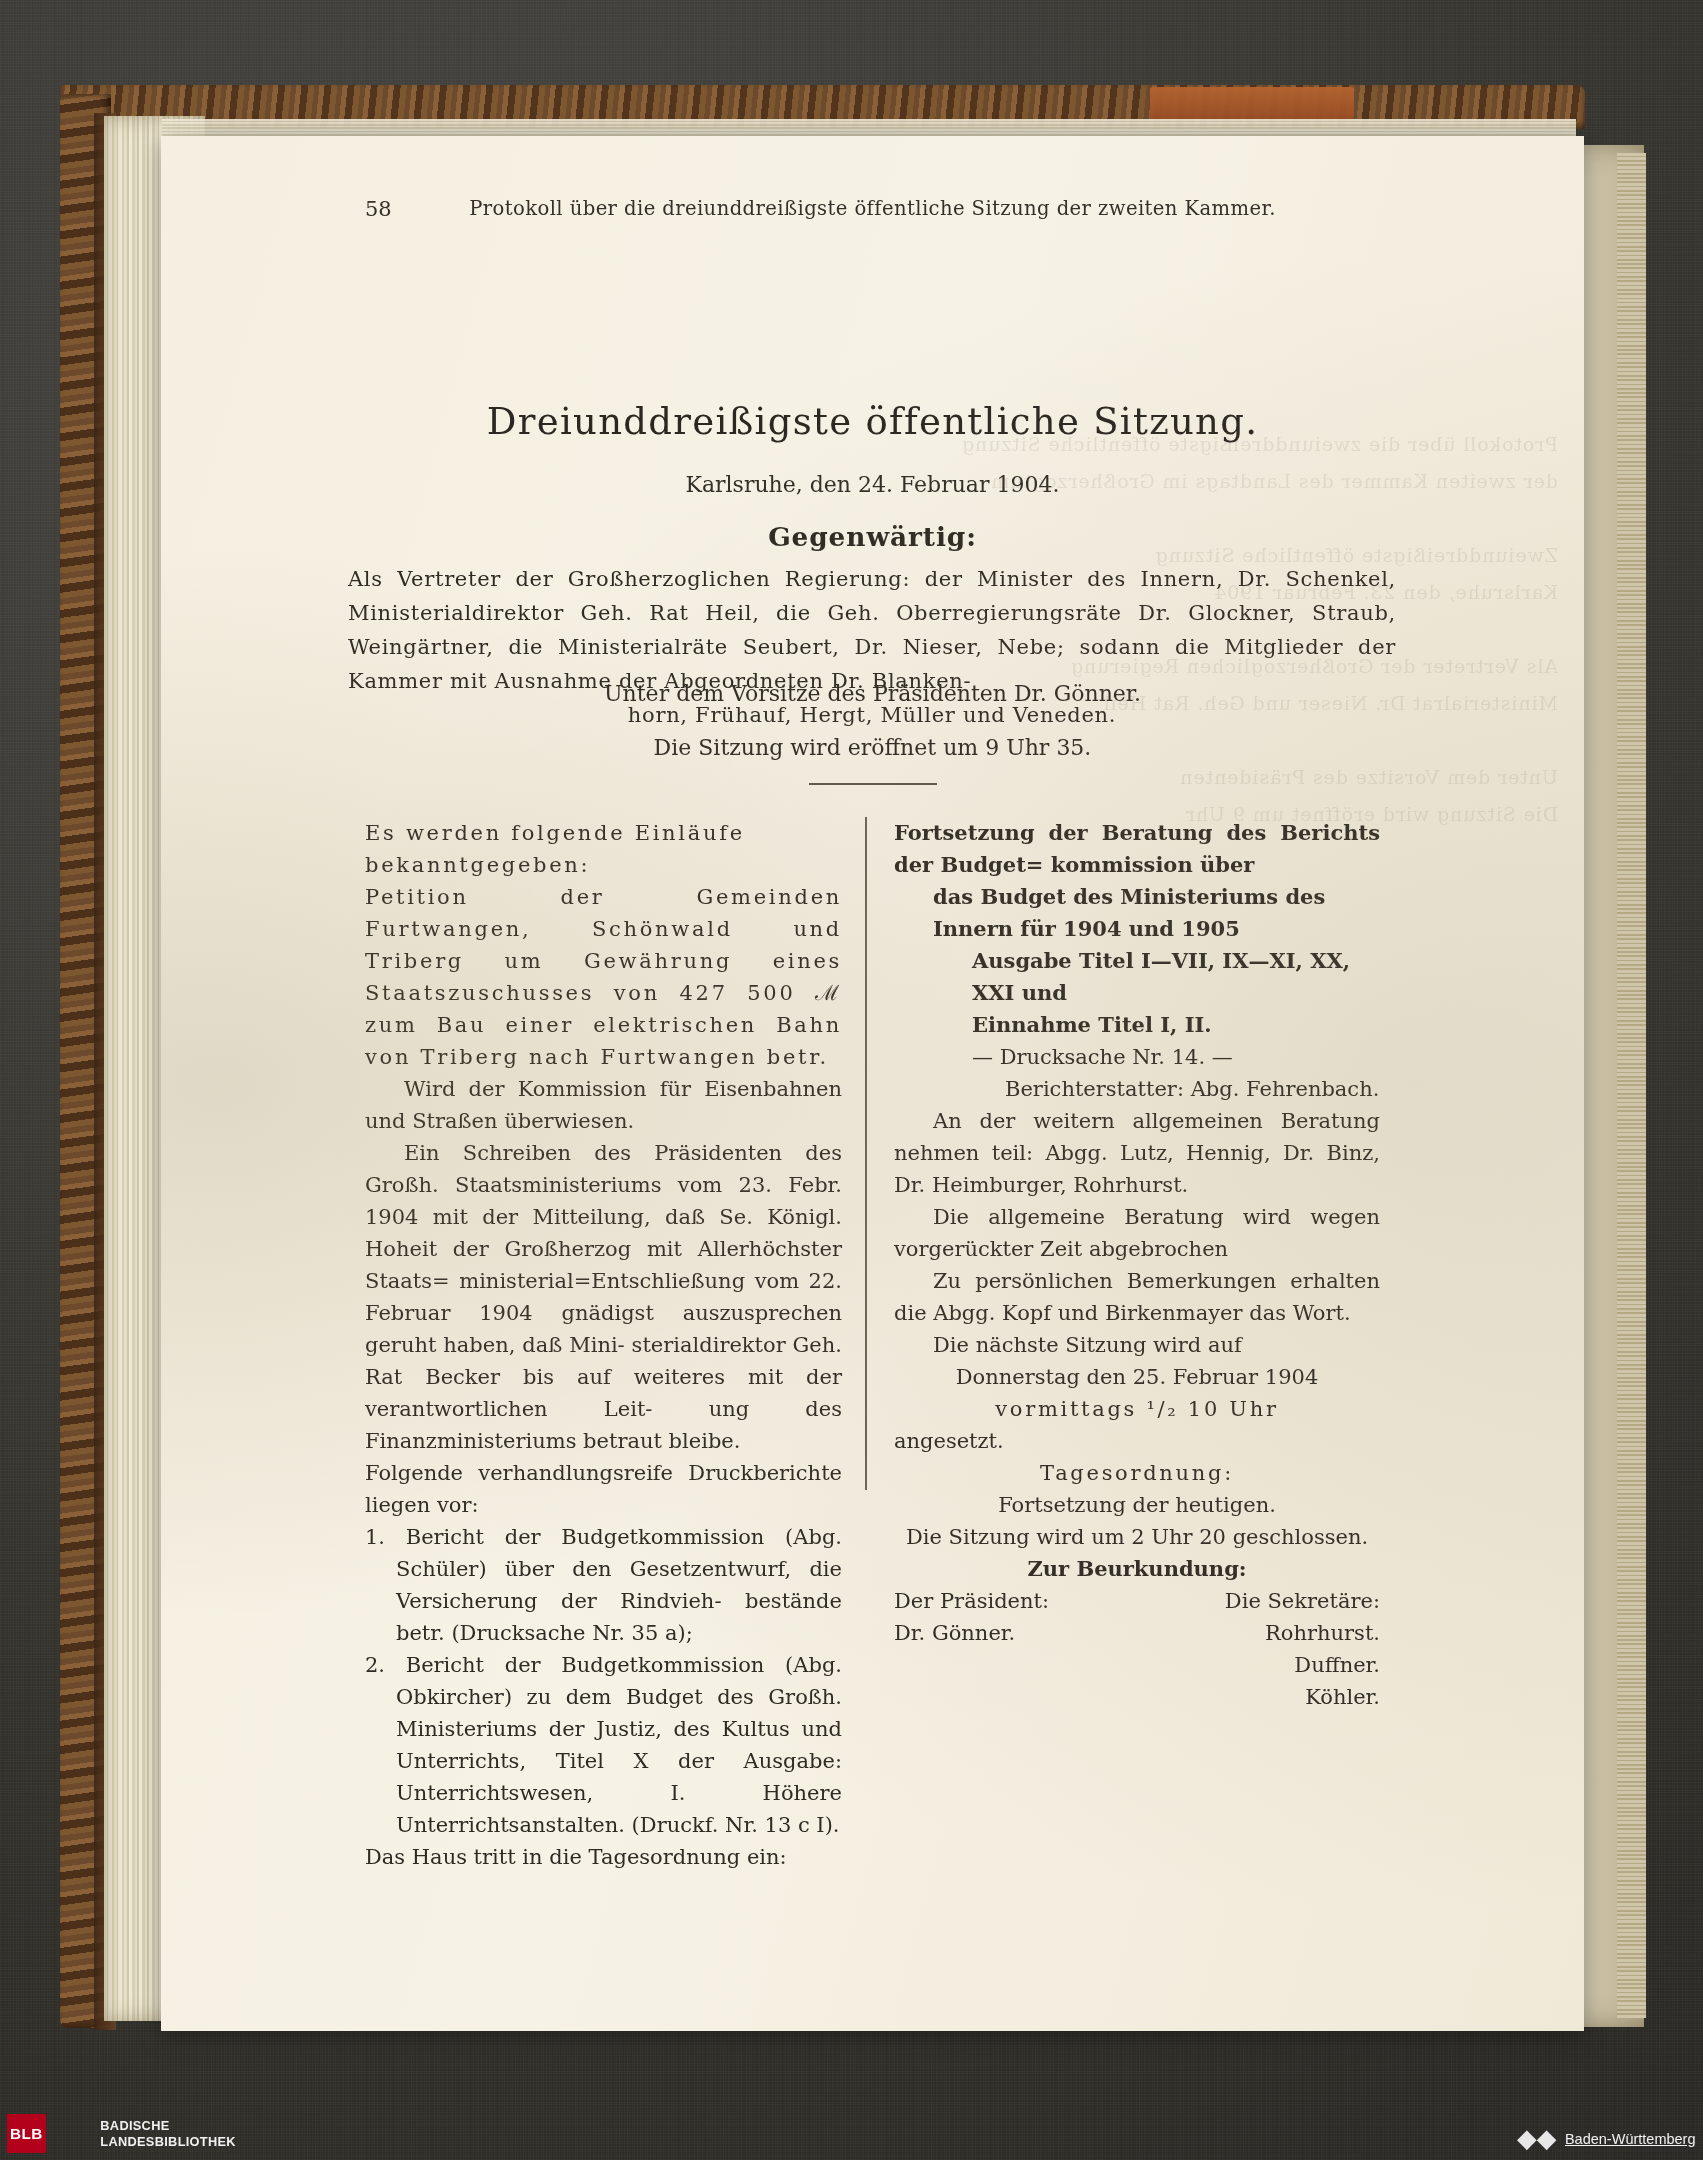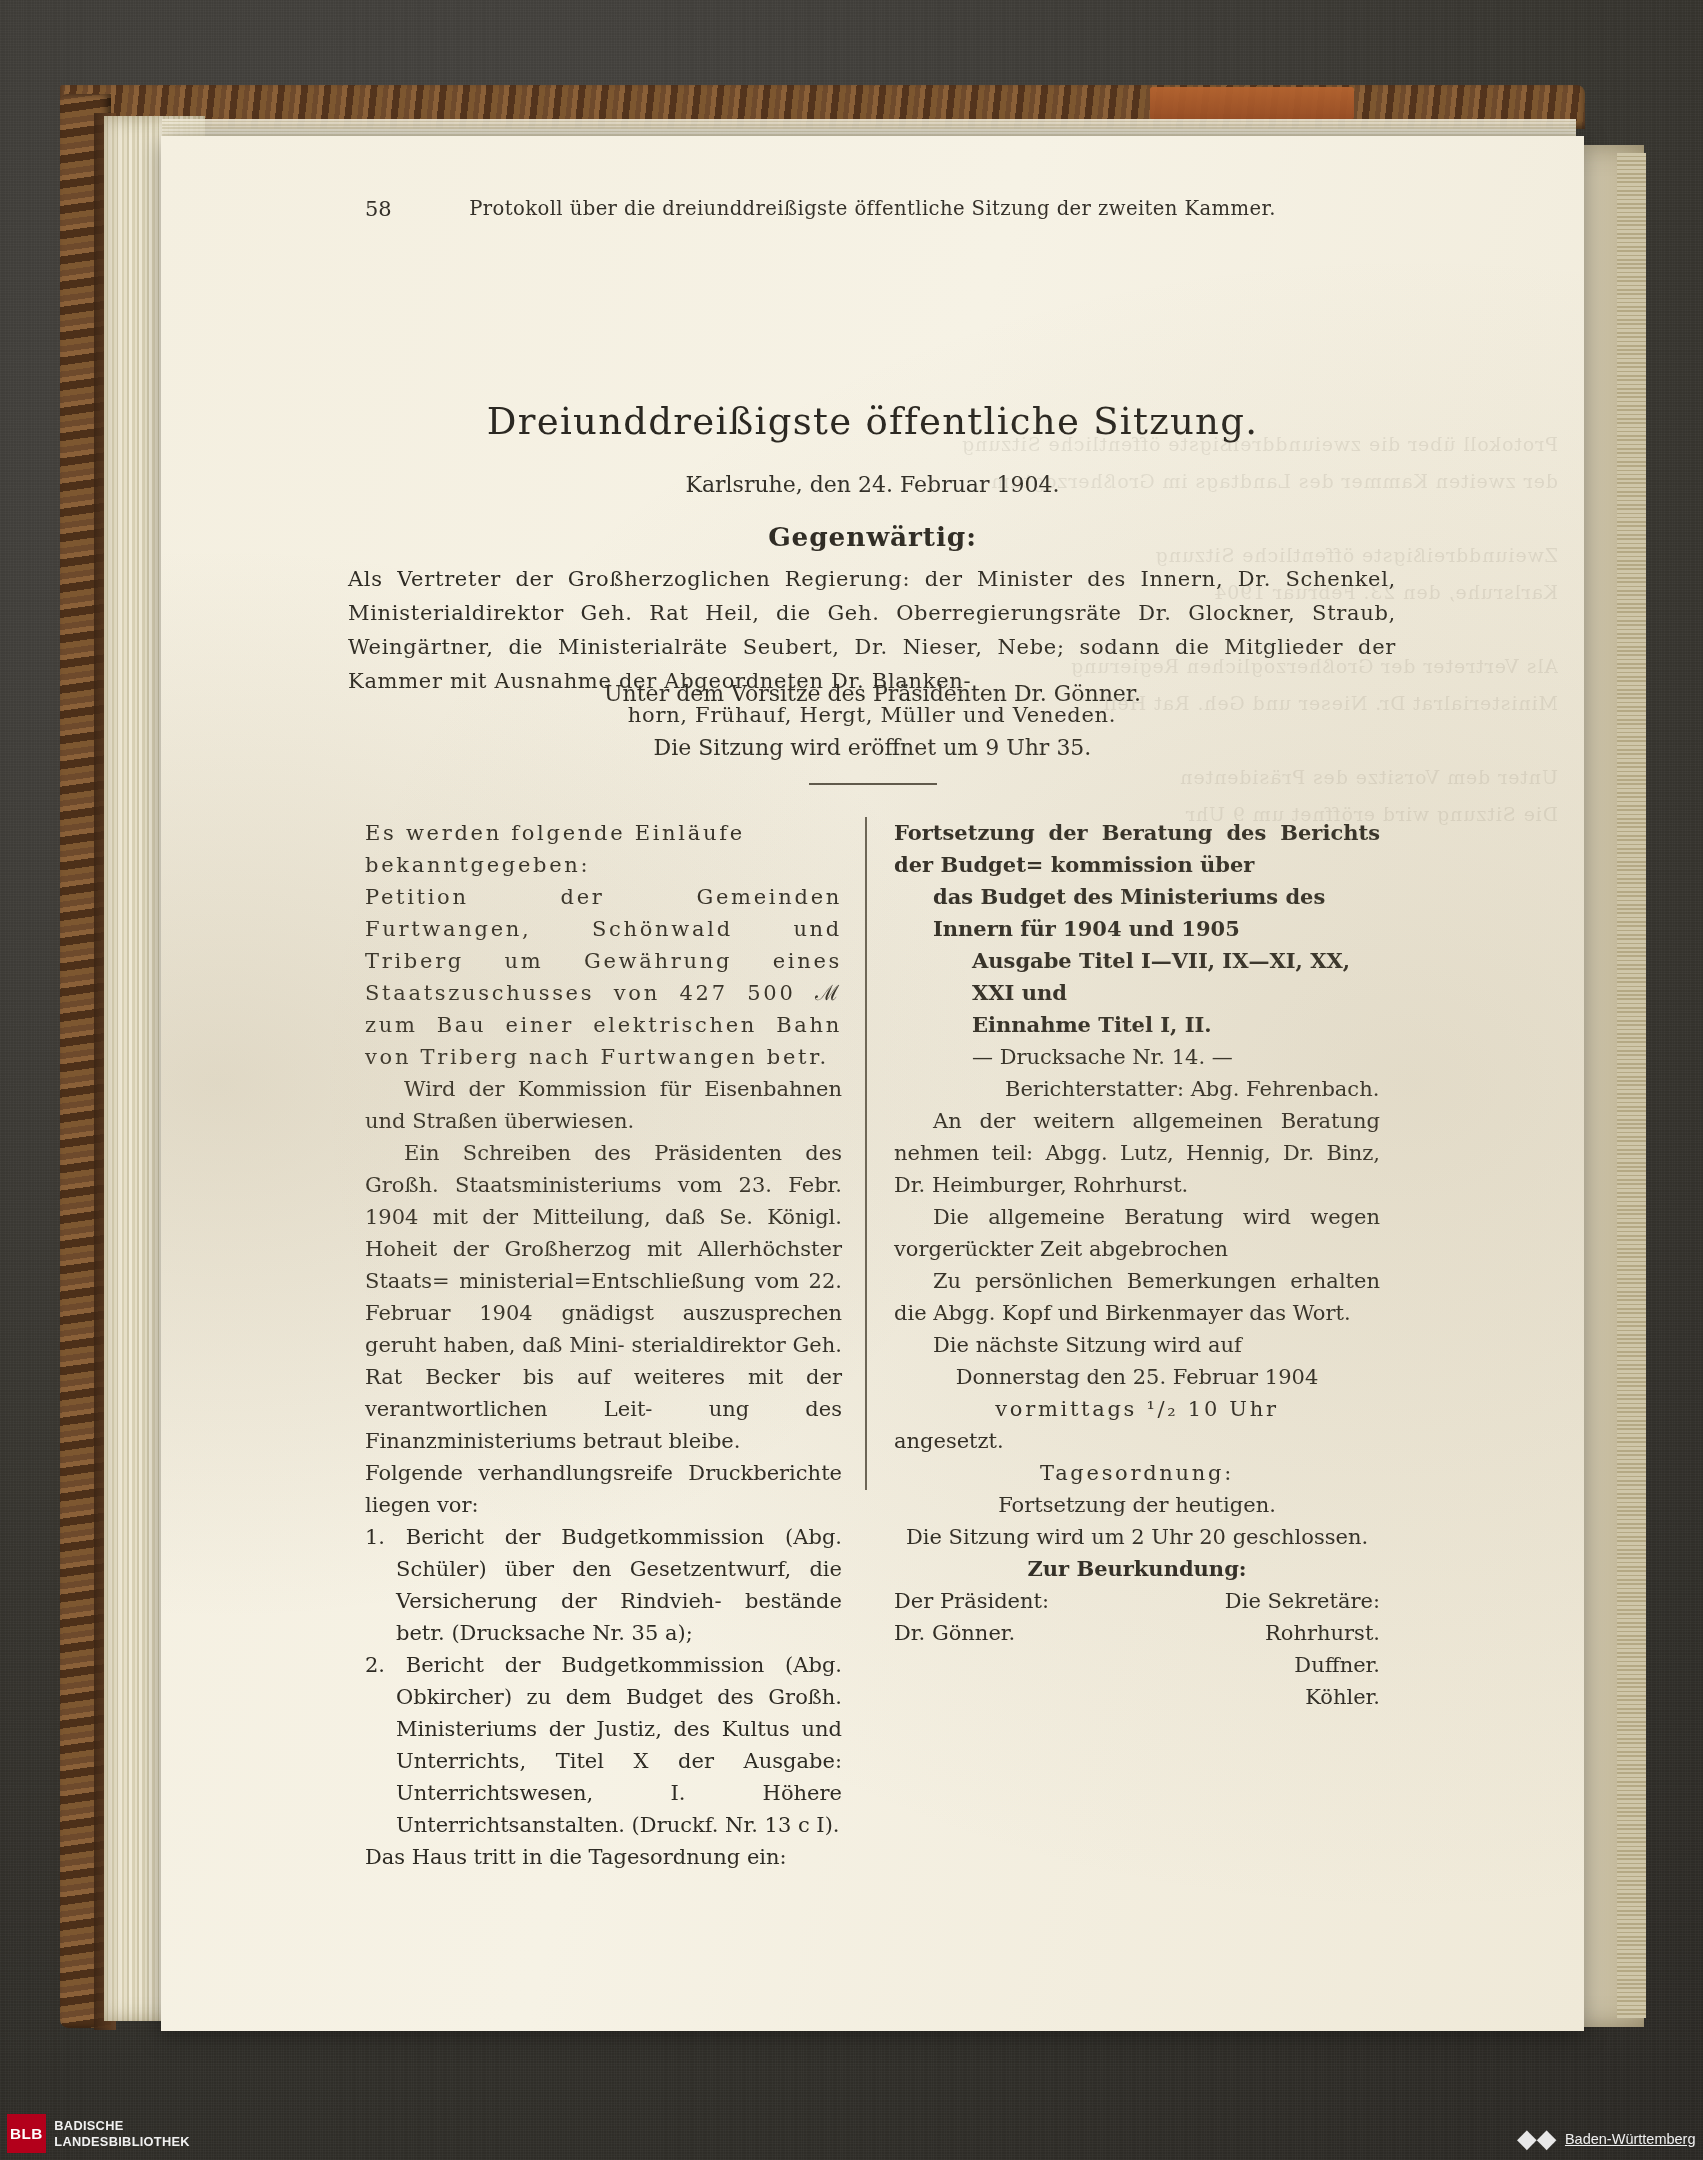--- a/index.html
+++ b/index.html
@@ -256,20 +256,21 @@
     font-family: "Liberation Sans", sans-serif;
     font-size: 15.3px; font-weight: 700;
     display: flex; align-items: center; justify-content: center;
     letter-spacing: 0.4px;
   }
   .blb-text {
     font-family: "Liberation Sans", sans-serif;
     font-size: 12.8px; line-height: 15.3px;
     color: #f1f1f1; font-weight: 700;
     letter-spacing: 0.3px;
+    margin-left: 46px;
   }
   .bw {
     position: absolute;
     right: 8.5px; bottom: 8.5px;
     display: flex; align-items: center; gap: 8.5px;
   }
   .bw-crest {
     font-size: 25.6px; color: #e8e8e8; line-height: 25.6px;
   }
   .bw-text {

